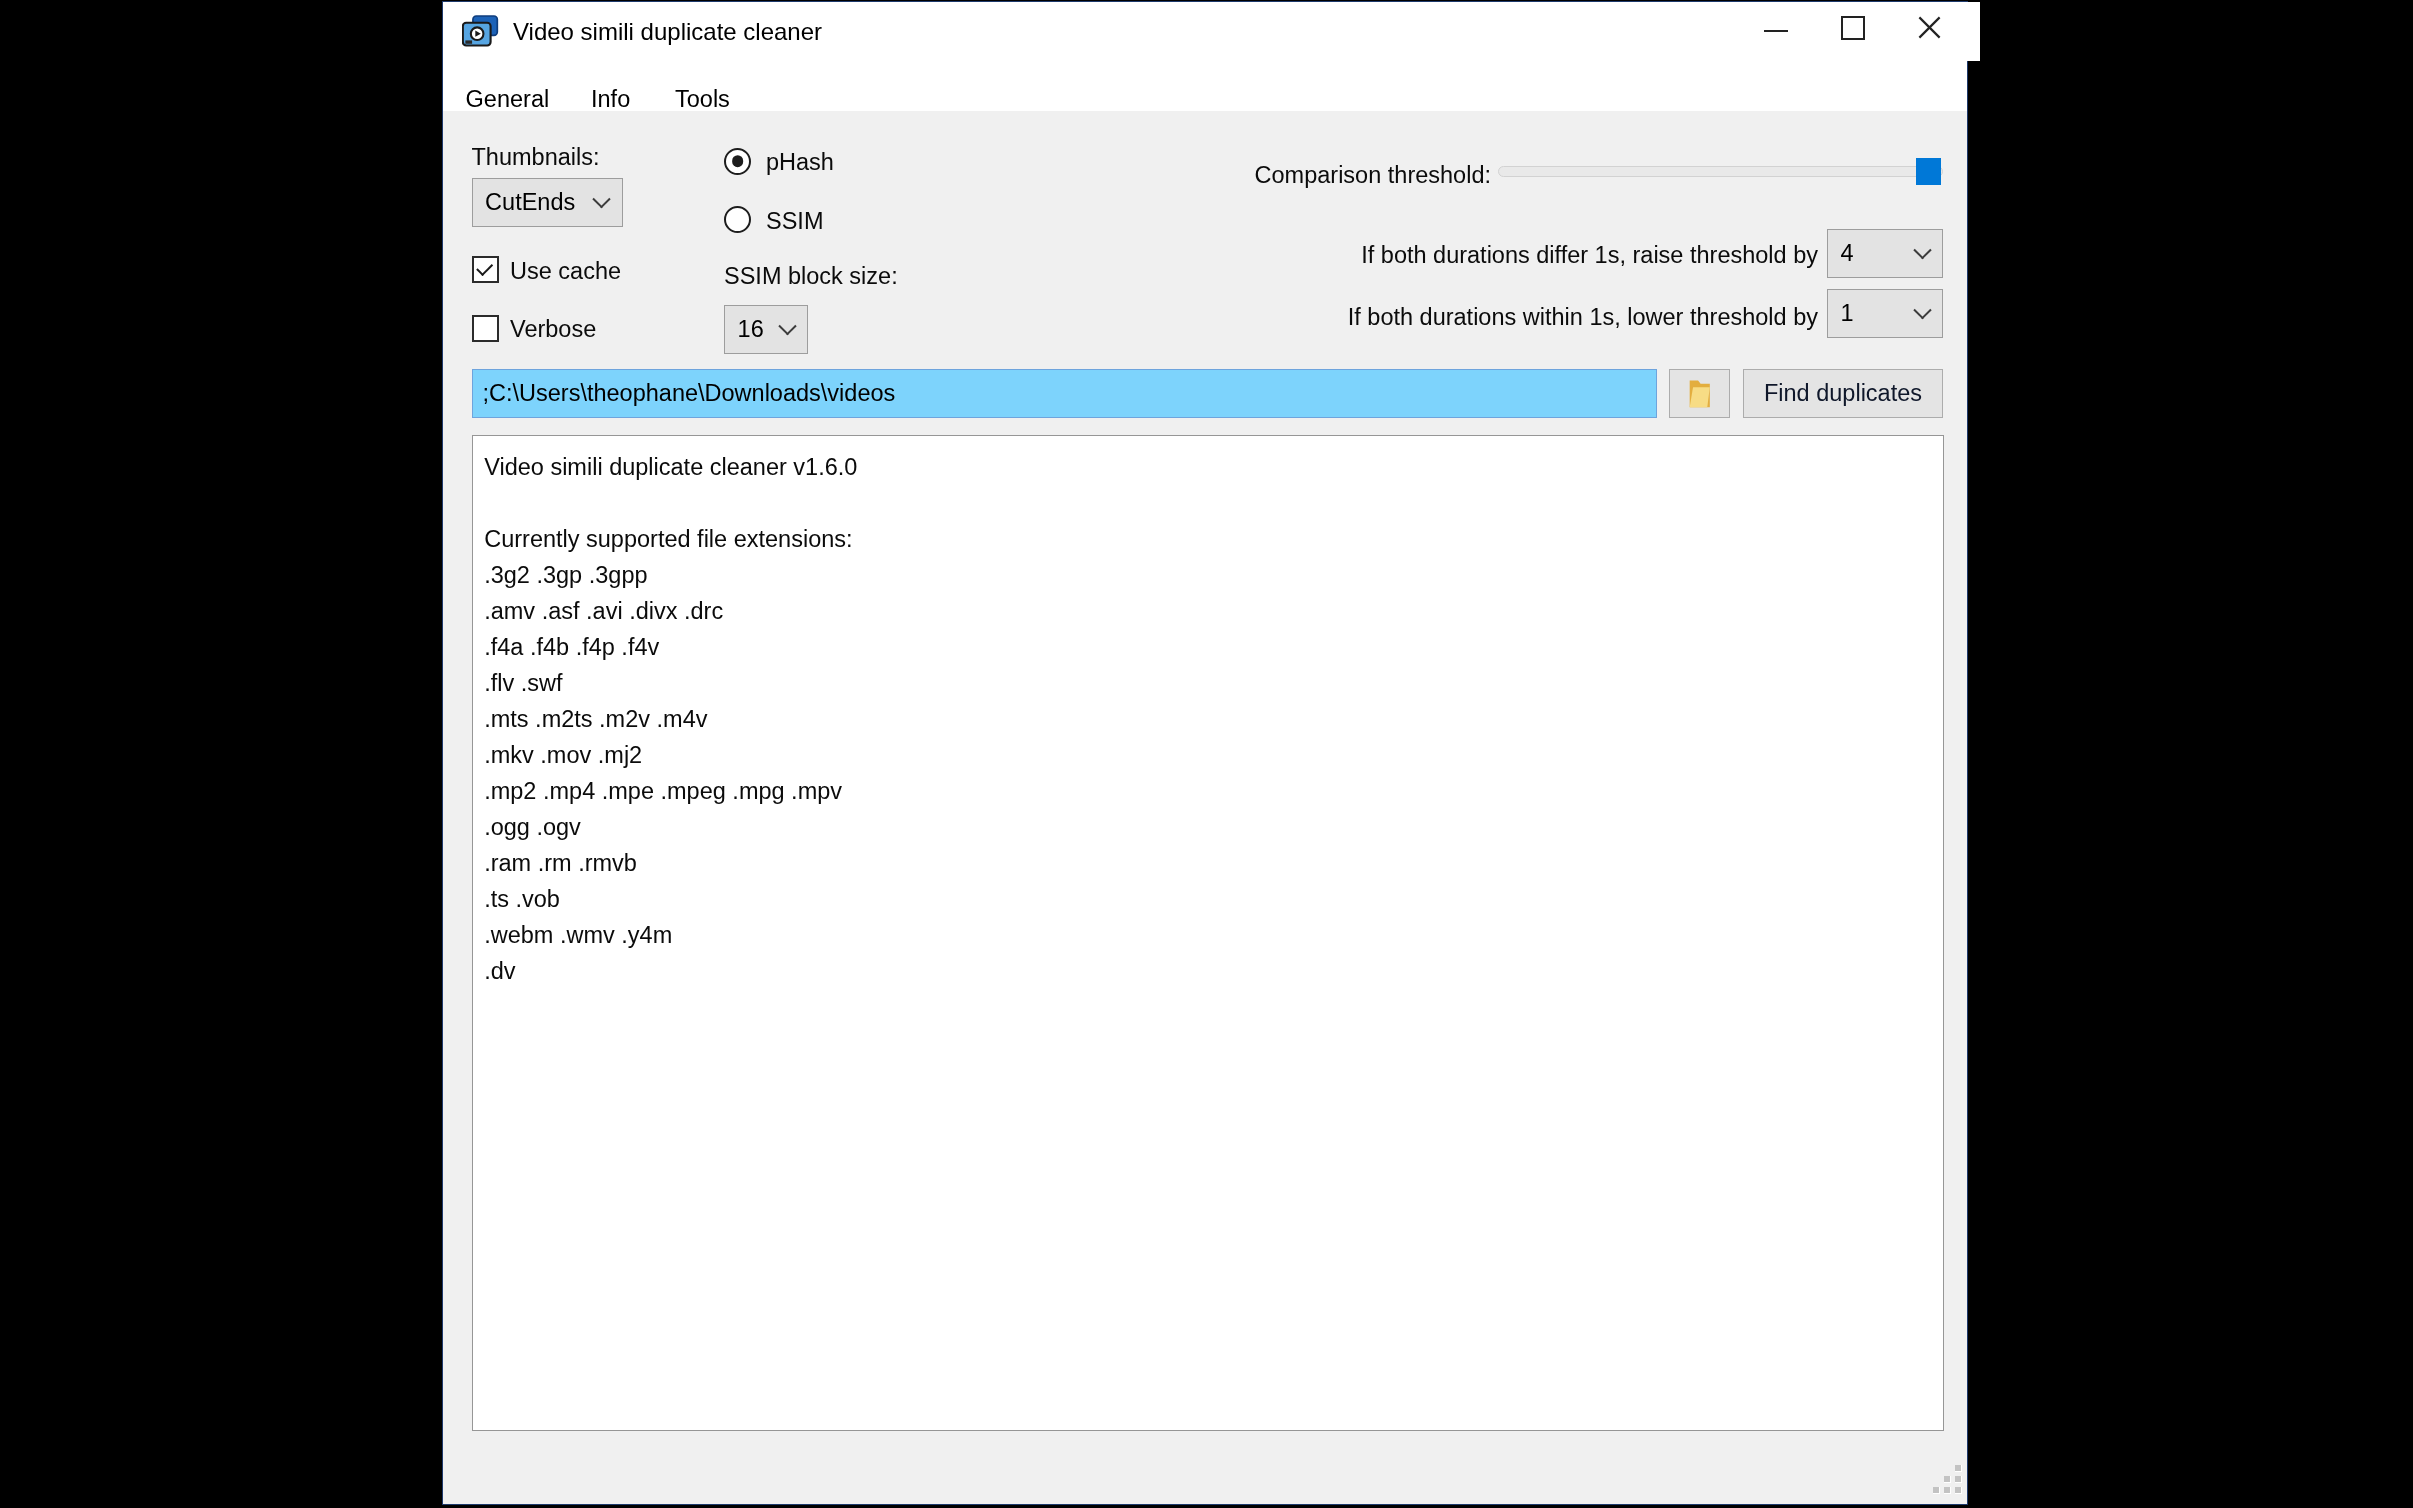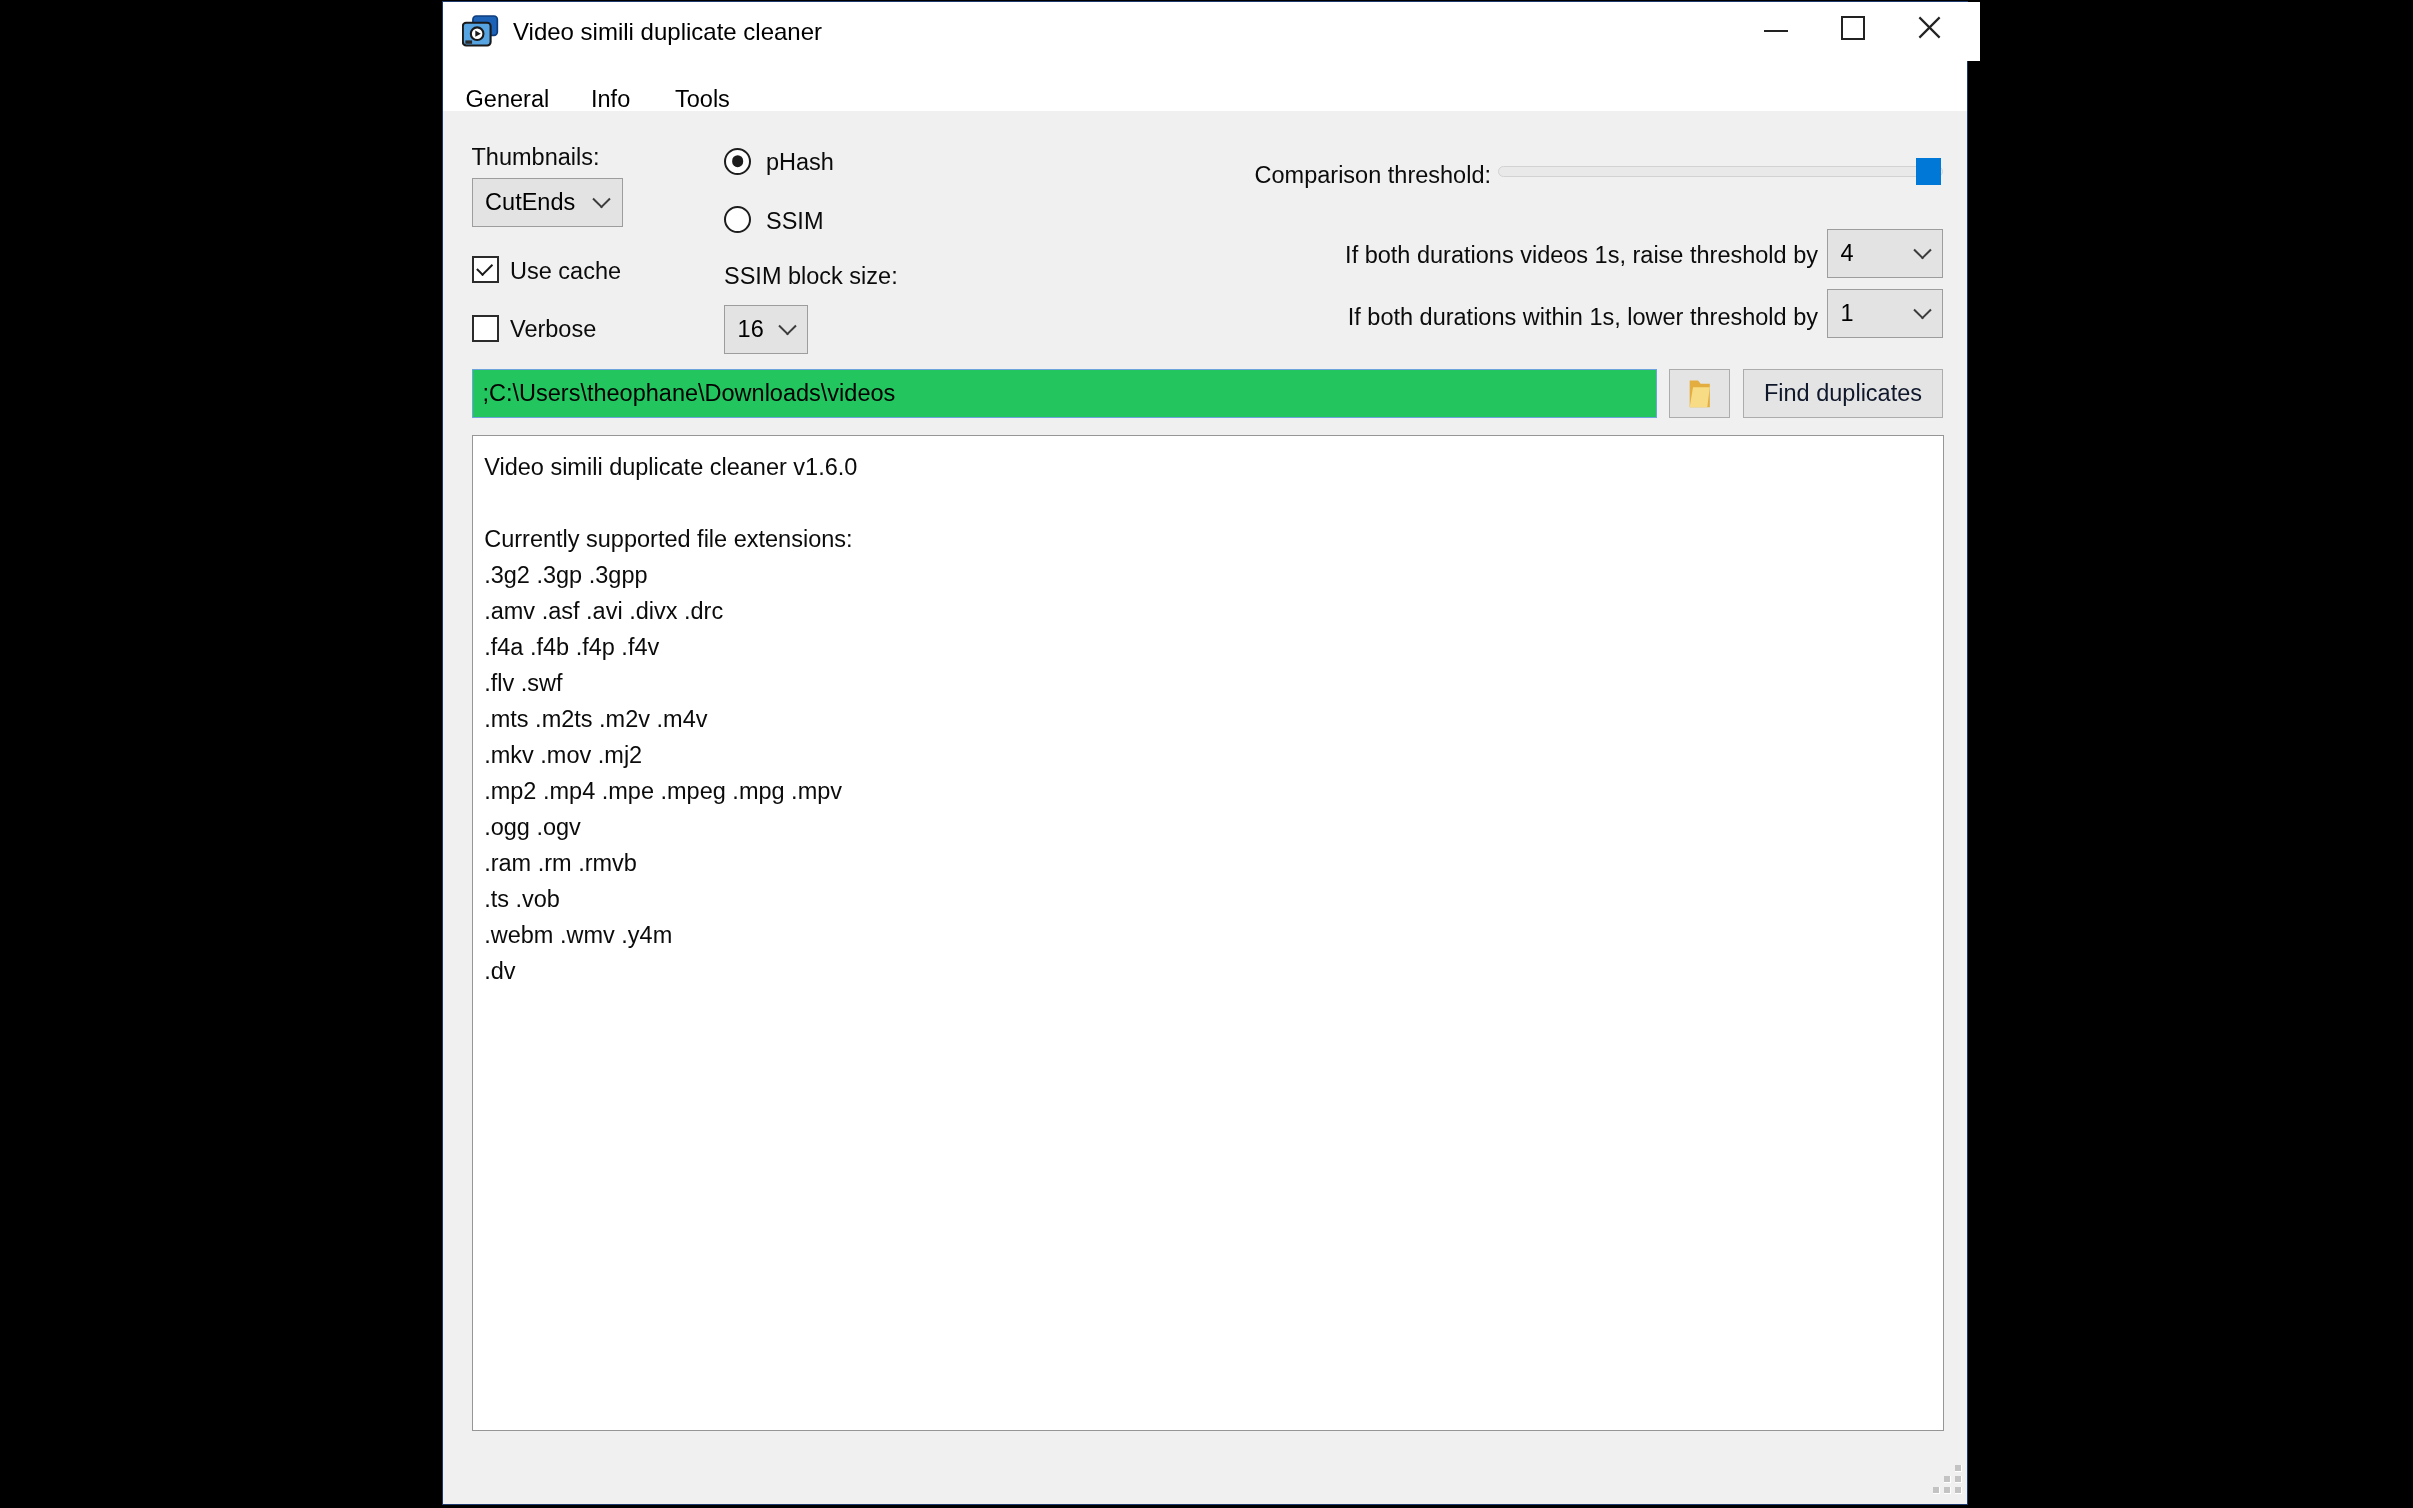--- a/index.html
+++ b/index.html
@@ -74,21 +74,21 @@
   .slider-track{
     position:absolute;left:1055px;top:164px;width:445px;height:11.7px;
     background:#e9e9e9;border:0.8px solid #d2d2d2;border-radius:5.9px;box-sizing:border-box;
   }
   .slider-handle{
     position:absolute;right:0.8px;top:-8.4px;width:25px;height:27px;background:var(--accent);
   }
   
   .path-input{
     position:absolute;left:28.5px;top:367px;width:1185px;height:49px;box-sizing:border-box;
-    background:#22c55e;border:1.7px solid var(--focus);font-size:23.5px;color:#000;
+    background:#7dd3fc;border:1.7px solid var(--focus);font-size:23.5px;color:#000;
     font-family:inherit;padding:0 13px 0 10px;outline:none;
   }
   .btn{
     position:absolute;background:#e4e4e4;border:1.7px solid #acacac;box-sizing:border-box;
     display:flex;align-items:center;justify-content:center;font-size:23.5px;color:#0f172a;
   }
   
   .output{
     position:absolute;left:28.5px;top:433px;width:1472px;height:996px;box-sizing:border-box;
     background:#fff;border:1.7px solid #969696;padding:13.4px 0 0 11.7px;overflow:hidden;
@@ -160,21 +160,21 @@
   <div class="dropdown" style="left:281px;top:303px;width:84px;height:49px">
     <span class="val">16</span>
     <span class="chev"></span>
   </div>
 
   <span class="label" style="right:476px;top:160px">Comparison threshold:</span>
   <div class="slider-track">
     <div class="slider-handle"></div>
   </div>
 
-  <span class="label" style="right:149px;top:240px">If both durations videos 1s, raise threshold by</span>
+  <span class="label" style="right:149px;top:240px">If both durations differ 1s, raise threshold by</span>
   <div class="dropdown" style="left:1384px;top:227px;width:116px;height:49px">
     <span class="val">4</span>
     <span class="chev"></span>
   </div>
 
   <span class="label" style="right:149px;top:302px">If both durations within 1s, lower threshold by</span>
   <div class="dropdown" style="left:1384px;top:287px;width:116px;height:49px">
     <span class="val">1</span>
     <span class="chev"></span>
   </div>

